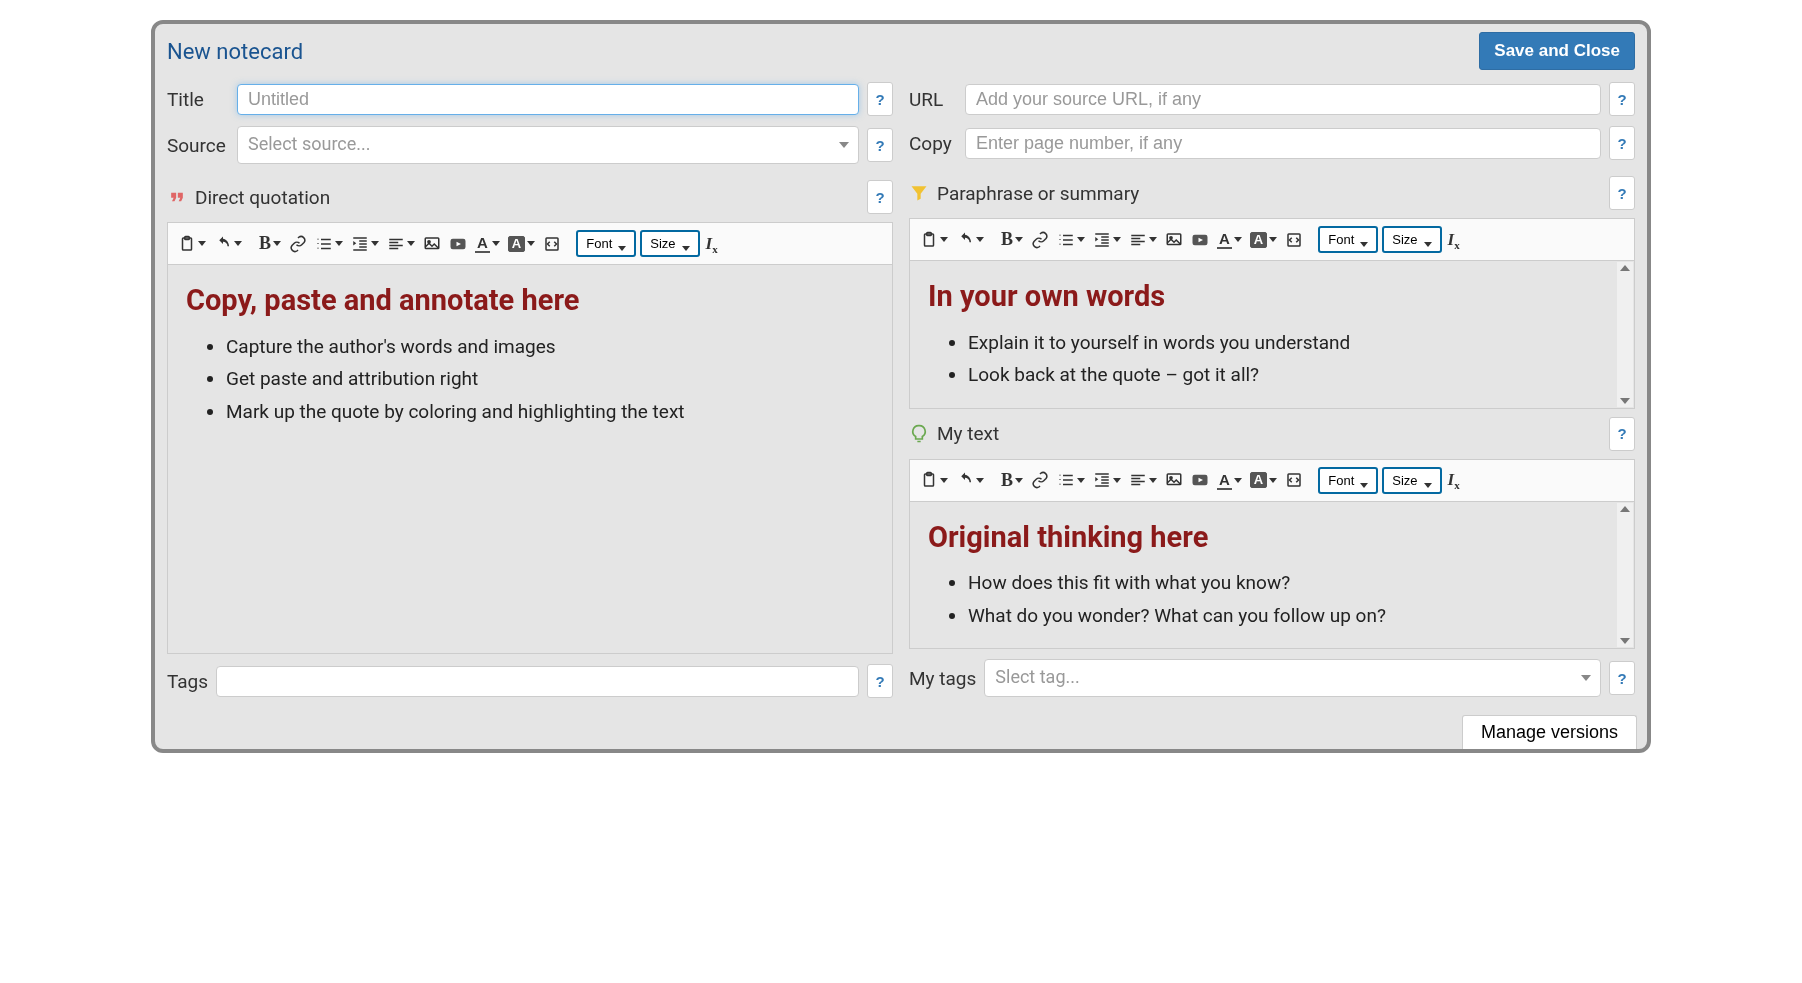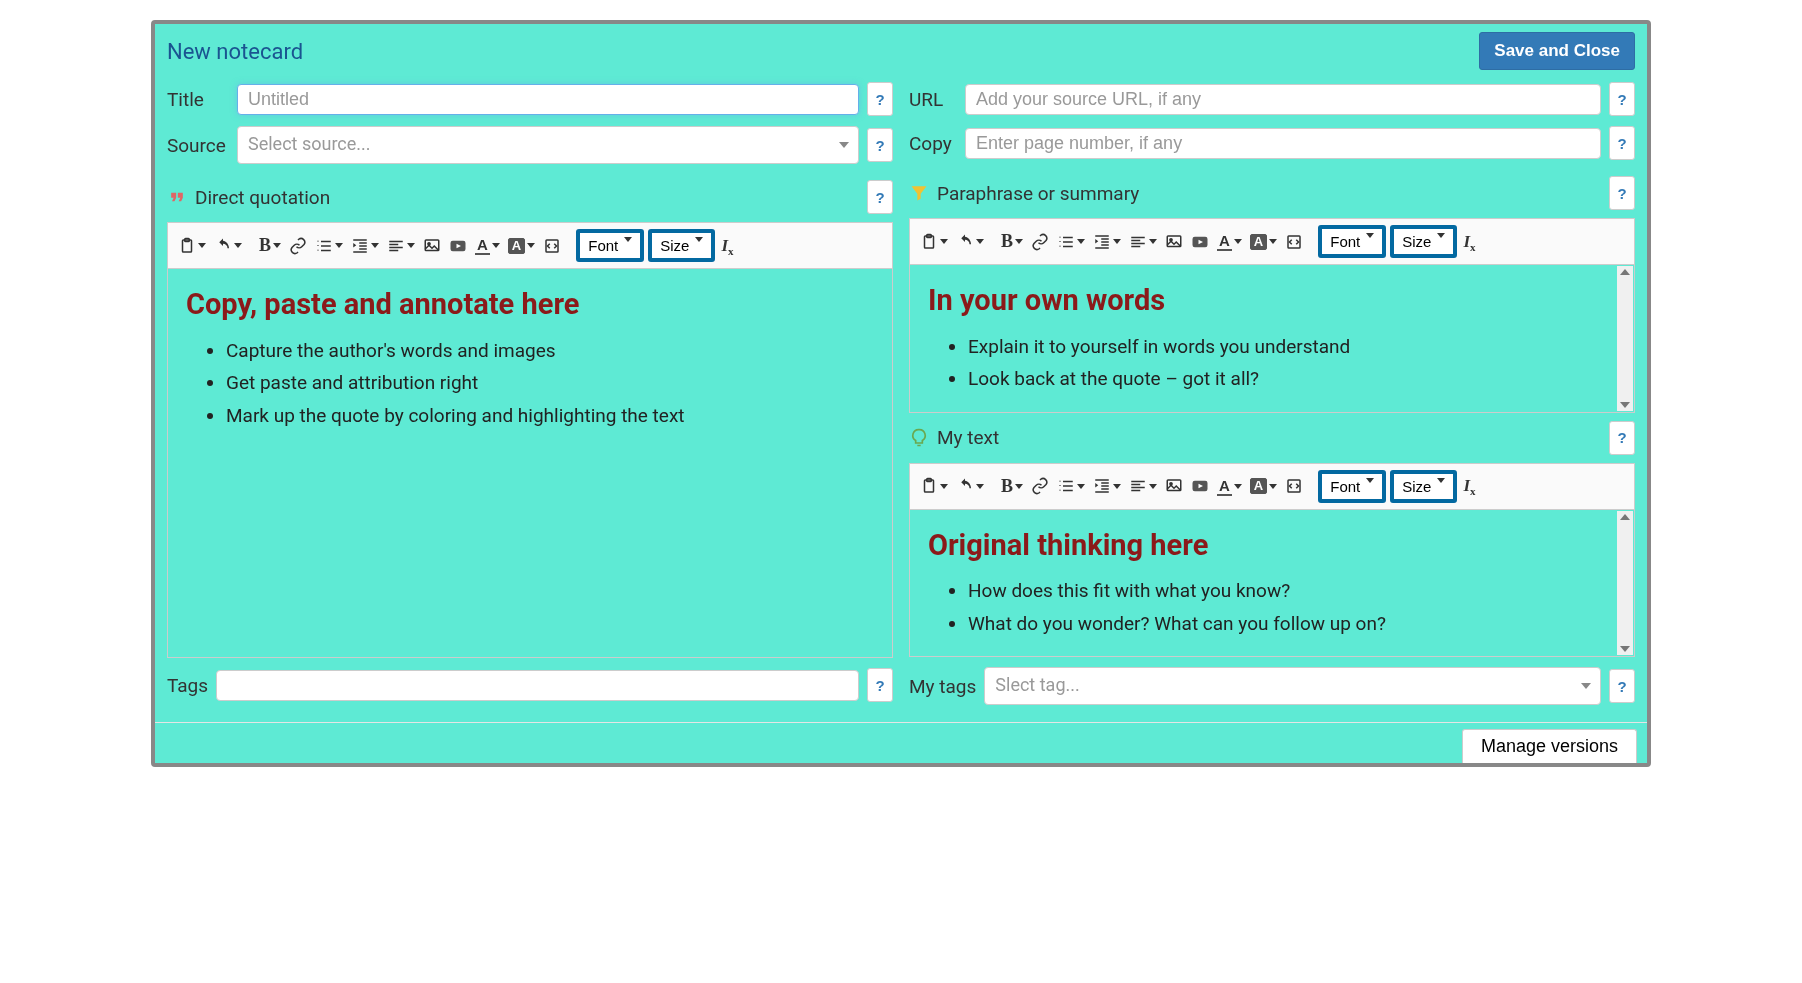--- a/index.html
+++ b/index.html
@@ -3,25 +3,25 @@
 <meta charset="utf-8">
 <style>
 * { box-sizing: border-box; margin: 0; padding: 0; }
 body {
   font-family: -apple-system, BlinkMacSystemFont, "Segoe UI", Roboto, "Helvetica Neue", Arial, sans-serif;
   background: #fff;
   padding: 20px;
 }
 .modal {
   border: 4px solid #888;
-  border-radius: 4px;
+  border-radius: 12px;
   width: 100%;
   max-width: 1500px;
   margin: 0 auto;
-  background: #5eead4;
+  background: #e5e5e5;
 }
 .modal-header {
   display: flex;
   justify-content: space-between;
   align-items: center;
   padding: 8px 12px;
 }
 .modal-title {
   color: #1a5490;
   font-size: 22px;
@@ -139,28 +139,28 @@
   color: #333;
   padding: 4px 2px;
   cursor: pointer;
   font-size: 14px;
   display: inline-flex;
   align-items: center;
 }
 .tb-btn svg { width: 18px; height: 18px; }
 .tb-sep { width: 1px; height: 22px; background: transparent; margin: 0 2px; }
 .tb-drop {
-  border: 4px solid #0369a1;
+  border: 2px solid #0369a1;
   background: #fff;
   border-radius: 3px;
   padding: 4px 8px;
-  font-size: 15px;
+  font-size: 13px;
   cursor: pointer;
   display: inline-flex;
-  align-items: flex-start;
+  align-items: flex-end;
   gap: 4px;
 }
 .tb-caret {
   width: 0; height: 0;
   border-left: 4px solid transparent;
   border-right: 4px solid transparent;
   border-top: 5px solid #333;
   margin-left: 2px;
 }
 .editor {
@@ -194,21 +194,21 @@
 .scroll-arrow {
   width: 0; height: 0; margin: 3px 0;
 }
 .scroll-arrow.up { border-left: 5px solid transparent; border-right: 5px solid transparent; border-bottom: 6px solid #777; }
 .scroll-arrow.down { border-left: 5px solid transparent; border-right: 5px solid transparent; border-top: 6px solid #777; }
 .tags-row {
   display: flex;
   align-items: center;
   gap: 8px;
   margin-top: 10px;
-  margin-bottom: 9px;
+  margin-bottom: 2px;
 }
 .tags-label { font-size: 19px; color: #333; }
 .modal-footer {
   display: flex;
   justify-content: flex-end;
   border-top: 1px solid #e5e5e5;
   padding: 6px 10px 0 10px;
   margin-top: 8px;
 }
 .btn-manage {

